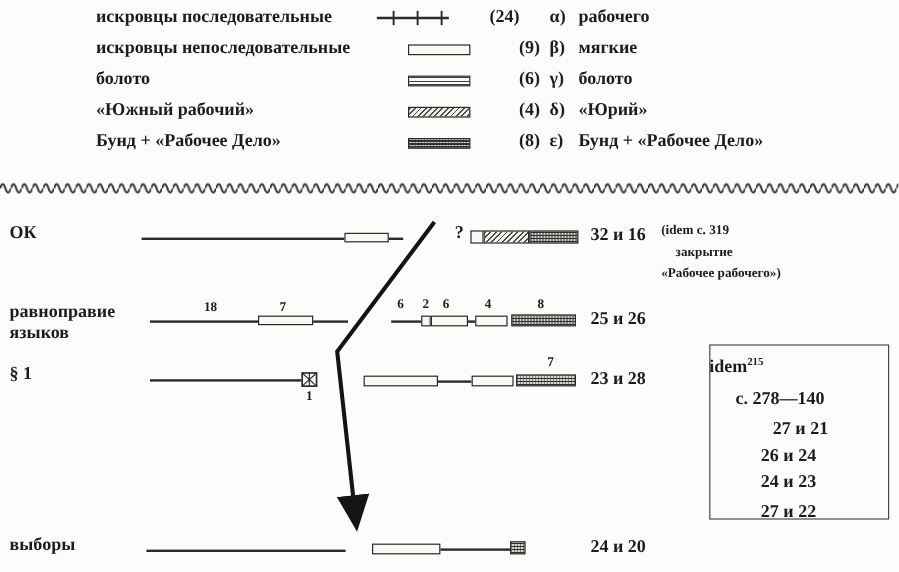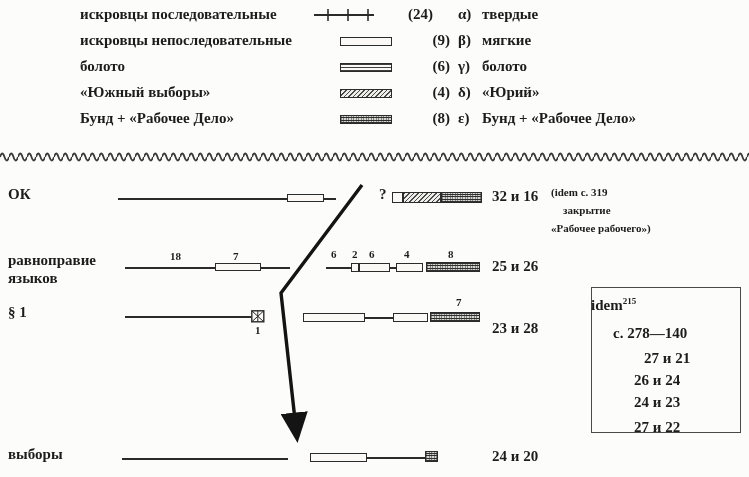--- a/index.html
+++ b/index.html
@@ -19,21 +19,21 @@
   sup{font-size:9px;vertical-align:super;}
 </style>
 </head>
 <body>
 
 <div id="canvas">
 
   <div class="t" style="left:80px;top:6px">искровцы последовательные</div>
   <div class="t" style="left:80px;top:32px">искровцы непоследовательные</div>
   <div class="t" style="left:80px;top:58px">болото</div>
-  <div class="t" style="left:80px;top:84px">«Южный выборы»</div>
+  <div class="t" style="left:80px;top:84px">«Южный рабочий»</div>
   <div class="t" style="left:80px;top:110px">Бунд + «Рабочее Дело»</div>
 
   <svg width="62" height="14" style="left:314px;top:8px">
     <line x1="0" y1="7" x2="60" y2="7" stroke="#2b2b2b" stroke-width="2"></line>
     <line x1="14" y1="1" x2="14" y2="13" stroke="#2b2b2b" stroke-width="1.6"></line>
     <line x1="34" y1="1" x2="34" y2="13" stroke="#2b2b2b" stroke-width="1.6"></line>
     <line x1="54" y1="1" x2="54" y2="13" stroke="#2b2b2b" stroke-width="1.6"></line>
   </svg>
   <div class="bar" style="left:340px;top:37px;width:52px;height:9px"></div>
   <div class="bar stripes" style="left:340px;top:63px;width:52px;height:9px"></div>
@@ -45,21 +45,21 @@
   <div class="t" style="left:408px;top:58px;width:42px;text-align:right">(6)</div>
   <div class="t" style="left:408px;top:84px;width:42px;text-align:right">(4)</div>
   <div class="t" style="left:408px;top:110px;width:42px;text-align:right">(8)</div>
 
   <div class="t" style="left:458px;top:6px">α)</div>
   <div class="t" style="left:458px;top:32px">β)</div>
   <div class="t" style="left:458px;top:58px">γ)</div>
   <div class="t" style="left:458px;top:84px">δ)</div>
   <div class="t" style="left:458px;top:110px">ε)</div>
 
-  <div class="t" style="left:482px;top:6px">твердые</div>
+  <div class="t" style="left:482px;top:6px">рабочего</div>
   <div class="t" style="left:482px;top:32px">мягкие</div>
   <div class="t" style="left:482px;top:58px">болото</div>
   <div class="t" style="left:482px;top:84px">«Юрий»</div>
   <div class="t" style="left:482px;top:110px">Бунд + «Рабочее Дело»</div>
 
   <svg width="749" height="16" style="left:0;top:149px">
     <defs>
       <pattern id="wv" width="9" height="16" patternUnits="userSpaceOnUse">
         <path d="M0 8 Q2.25 1 4.5 8 T 9 8" fill="none" stroke="#3a3a3a" stroke-width="1.8"></path>
       </pattern>
@@ -107,21 +107,21 @@
     <line x1="6.8" y1="0.8" x2="6.8" y2="11.8" stroke="#2b2b2b" stroke-width="1"></line>
     <line x1="0.8" y1="0.8" x2="12.8" y2="11.8" stroke="#2b2b2b" stroke-width="1"></line>
     <line x1="12.8" y1="0.8" x2="0.8" y2="11.8" stroke="#2b2b2b" stroke-width="1"></line>
   </svg>
   <div class="t num" style="left:255px;top:324px">1</div>
   <div class="bar" style="left:303px;top:313px;width:62px;height:9px"></div>
   <div class="line thin" style="left:365px;top:317px;width:28px"></div>
   <div class="bar" style="left:393px;top:313px;width:35px;height:9px"></div>
   <div class="t num" style="left:456px;top:296px">7</div>
   <div class="bar dense" style="left:430px;top:312px;width:50px;height:10px"></div>
-  <div class="t" style="left:492px;top:320px">23 и 28</div>
+  <div class="t" style="left:492px;top:308px">23 и 28</div>
 
   <div class="box" style="left:591px;top:287px;width:150px;height:146px"></div>
   <div class="t" style="left:591px;top:296px;width:150px;text-align:left">
     <span>idem</span><sup>215</sup>
   </div>
   <div class="t" style="left:613px;top:325px">c. 278—140</div>
   <div class="t" style="left:644px;top:350px">27 и 21</div>
   <div class="t" style="left:634px;top:372px">26 и 24</div>
   <div class="t" style="left:634px;top:394px">24 и 23</div>
   <div class="t" style="left:634px;top:419px">27 и 22</div>

